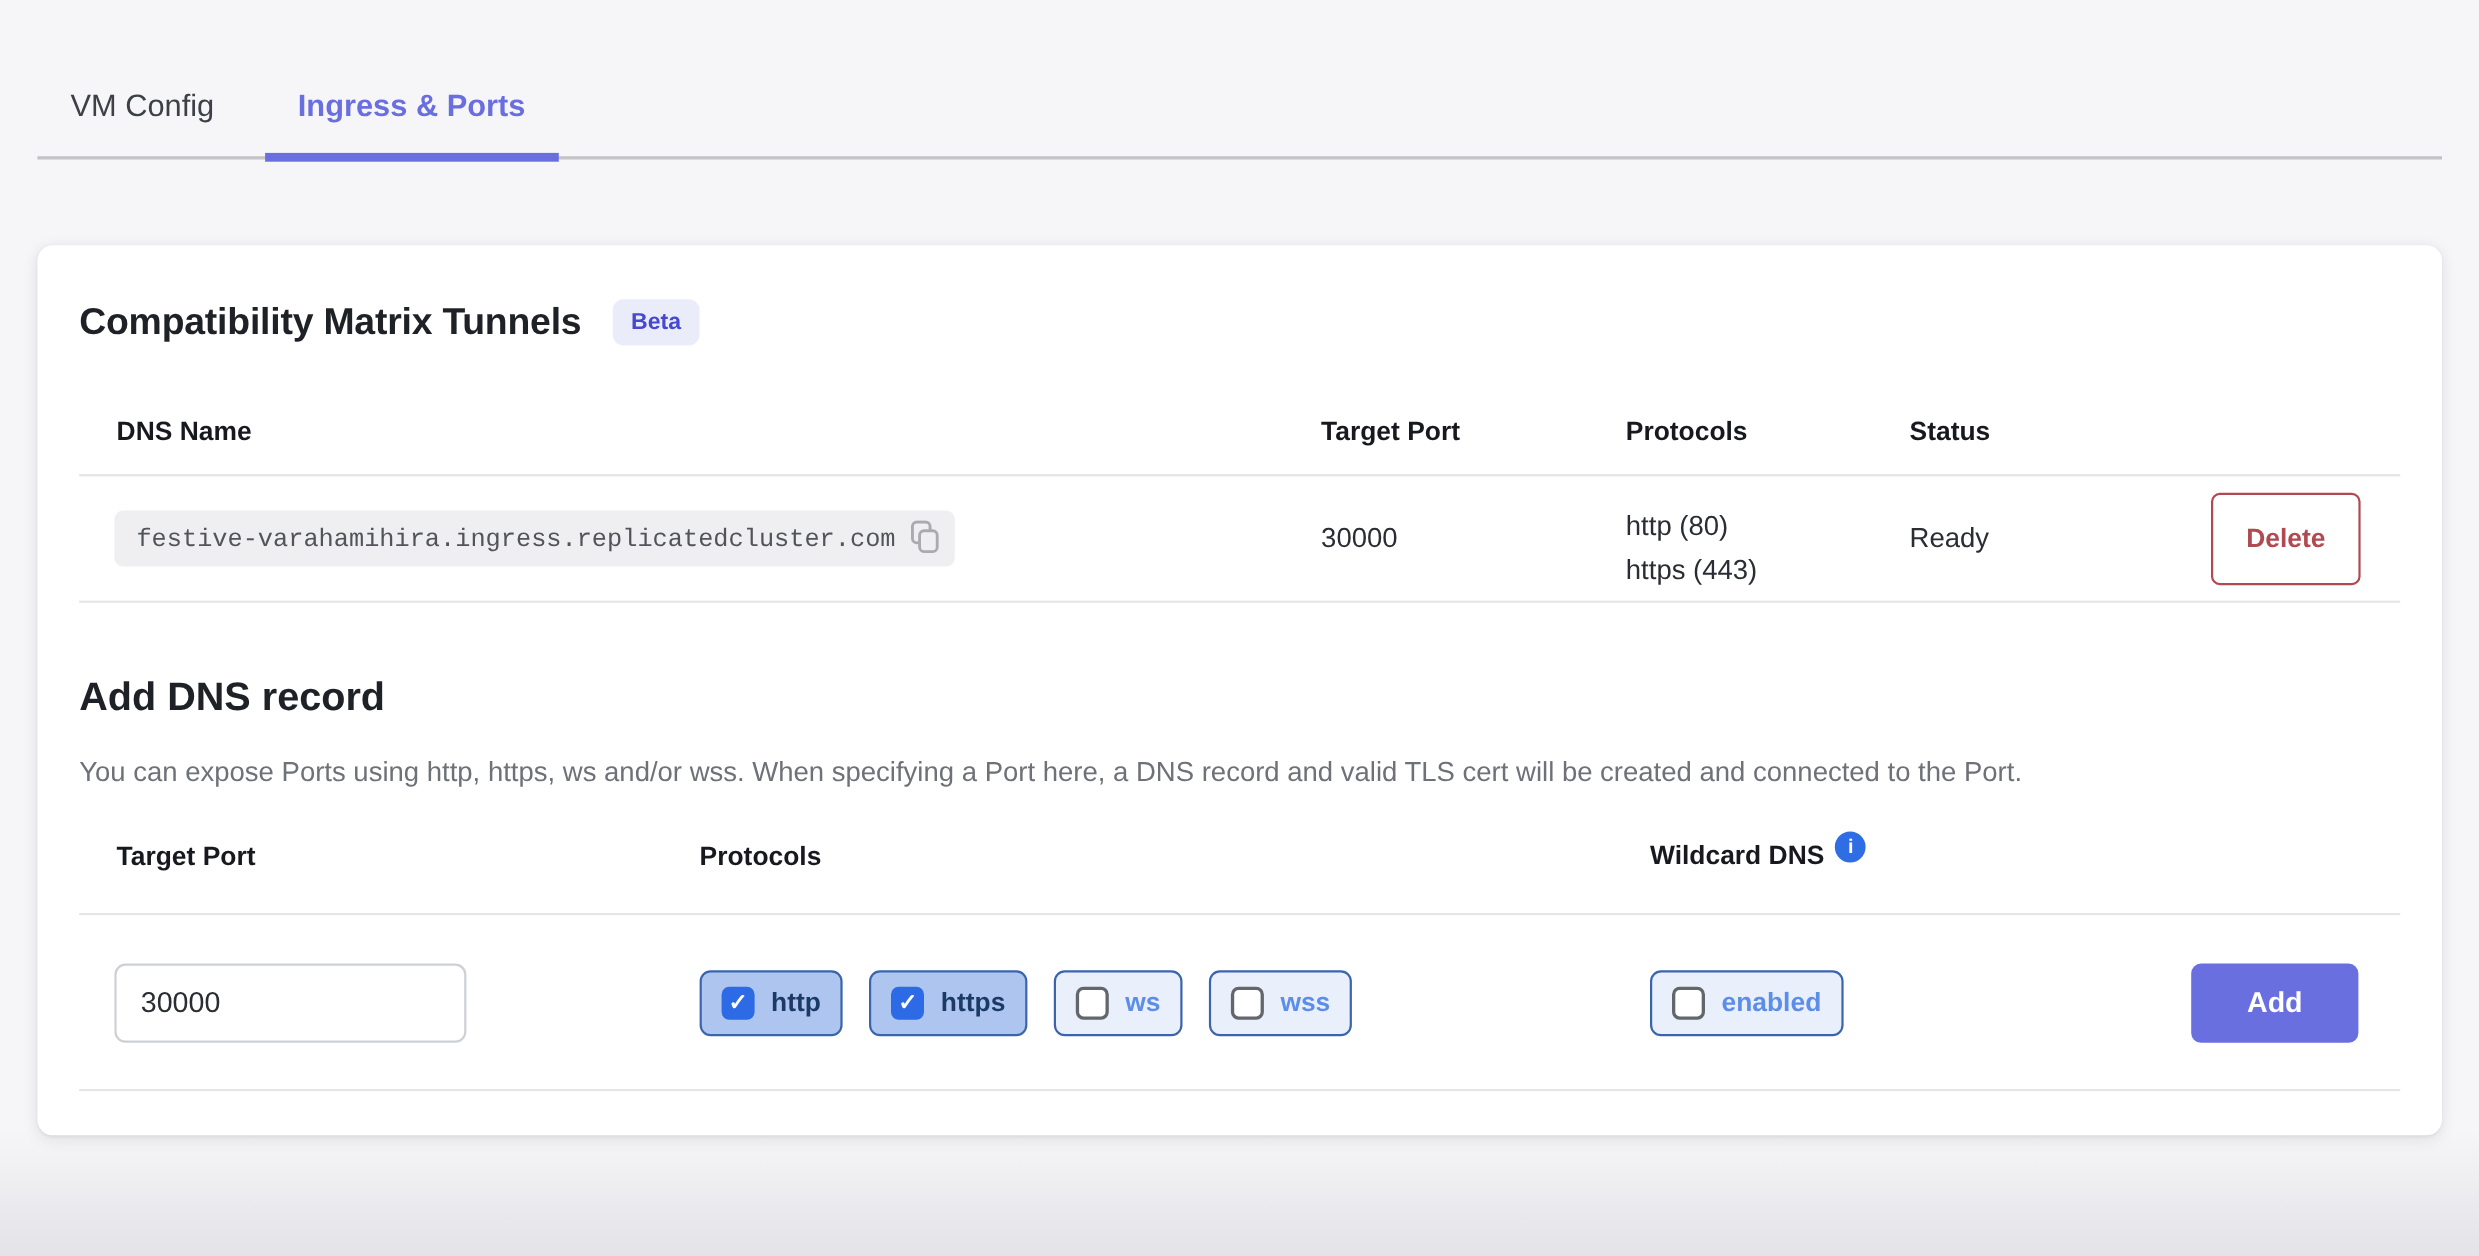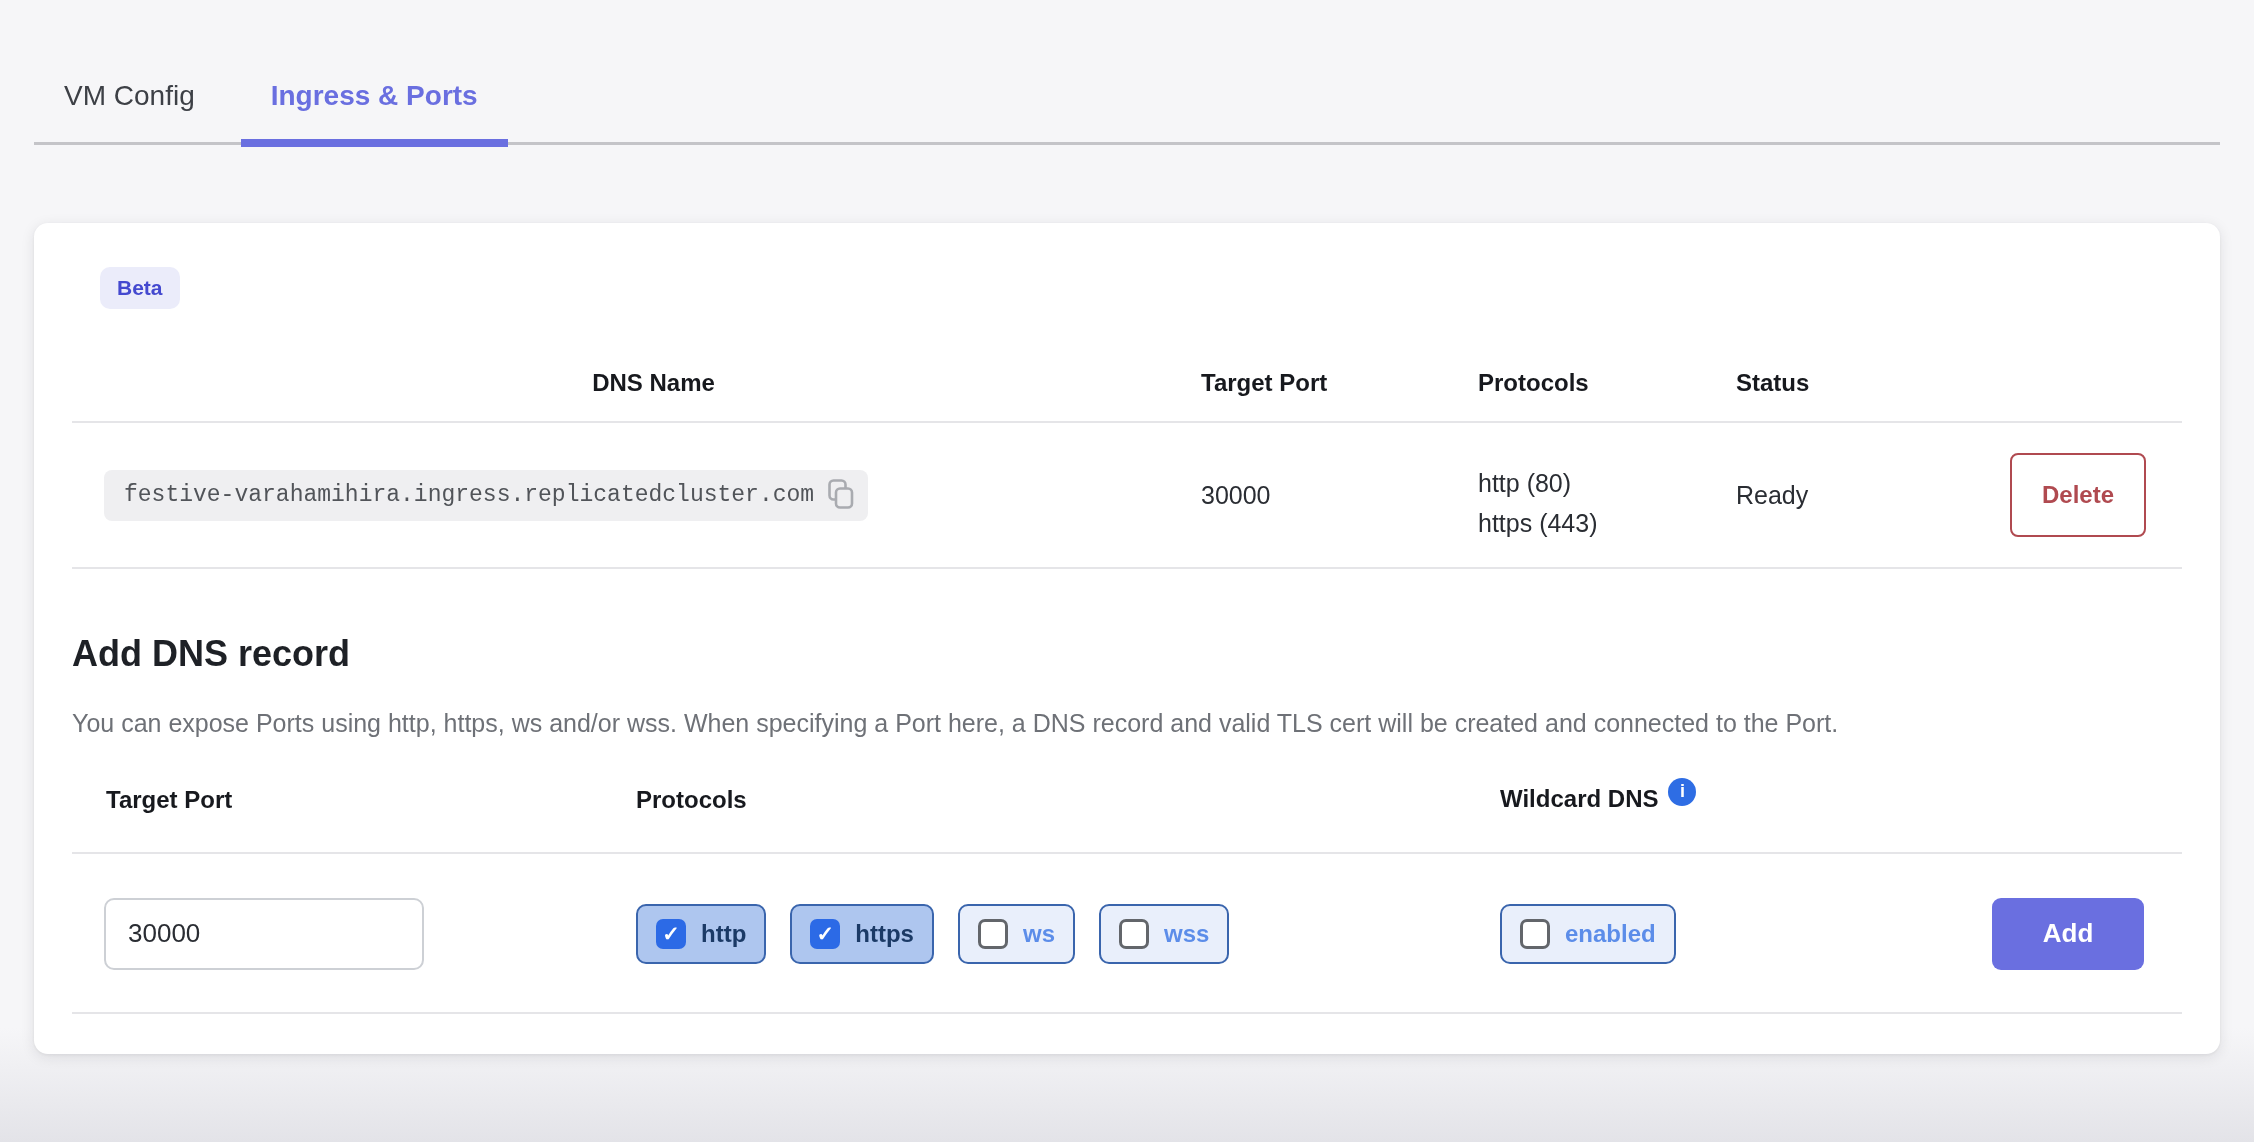--- a/index.html
+++ b/index.html
@@ -62,22 +62,22 @@
   }
 
   
   .t-head, .t-row{
     display:grid;
     grid-template-columns:1129px 277px 258px 166px 1fr;
     align-items:center;
   }
   .t-head{ padding:24px 0 24px 0; border-bottom:2px solid var(--divider); }
   .t-head > div{ font-size:24px; font-weight:700; color:#17191e; }
-  .t-head > div:first-child{ padding-left:34px;text-align:center; }
-  .t-row{ height:146px; border-bottom:2px solid var(--divider); }
+  .t-head > div:first-child{ padding-left:34px; }
+  .t-row{ height:115px; border-bottom:2px solid var(--divider); }
   .t-row > div{ font-size:25px; color:var(--text_body); }
   .cell-dns{ padding-left:32px; }
   .dns-pill{
     display:inline-flex; align-items:center; gap:14px;
     background:var(--mono_bg); border-radius:8px;
     padding:9px 14px 9px 20px;
     font-family:"Liberation Mono","DejaVu Sans Mono",monospace;
     font-size:23px; color:var(--mono_text);
   }
   .copy-btn{ display:inline-flex; cursor:pointer; background:none; border:none; padding:0; }
@@ -150,20 +150,21 @@
         <span>VM Config</span>
       </div>
       <div class="tab active">
         <span>Ingress &amp; Ports</span>
       </div>
     </div>
 
     <div class="card">
 
       <div class="card-title-row">
+        <div class="card-title">Compatibility Matrix Tunnels</div>
         <span class="beta-badge">Beta</span>
       </div>
 
       <div class="t-head">
         <div>DNS Name</div>
         <div>Target Port</div>
         <div>Protocols</div>
         <div>Status</div>
         <div></div>
       </div>

